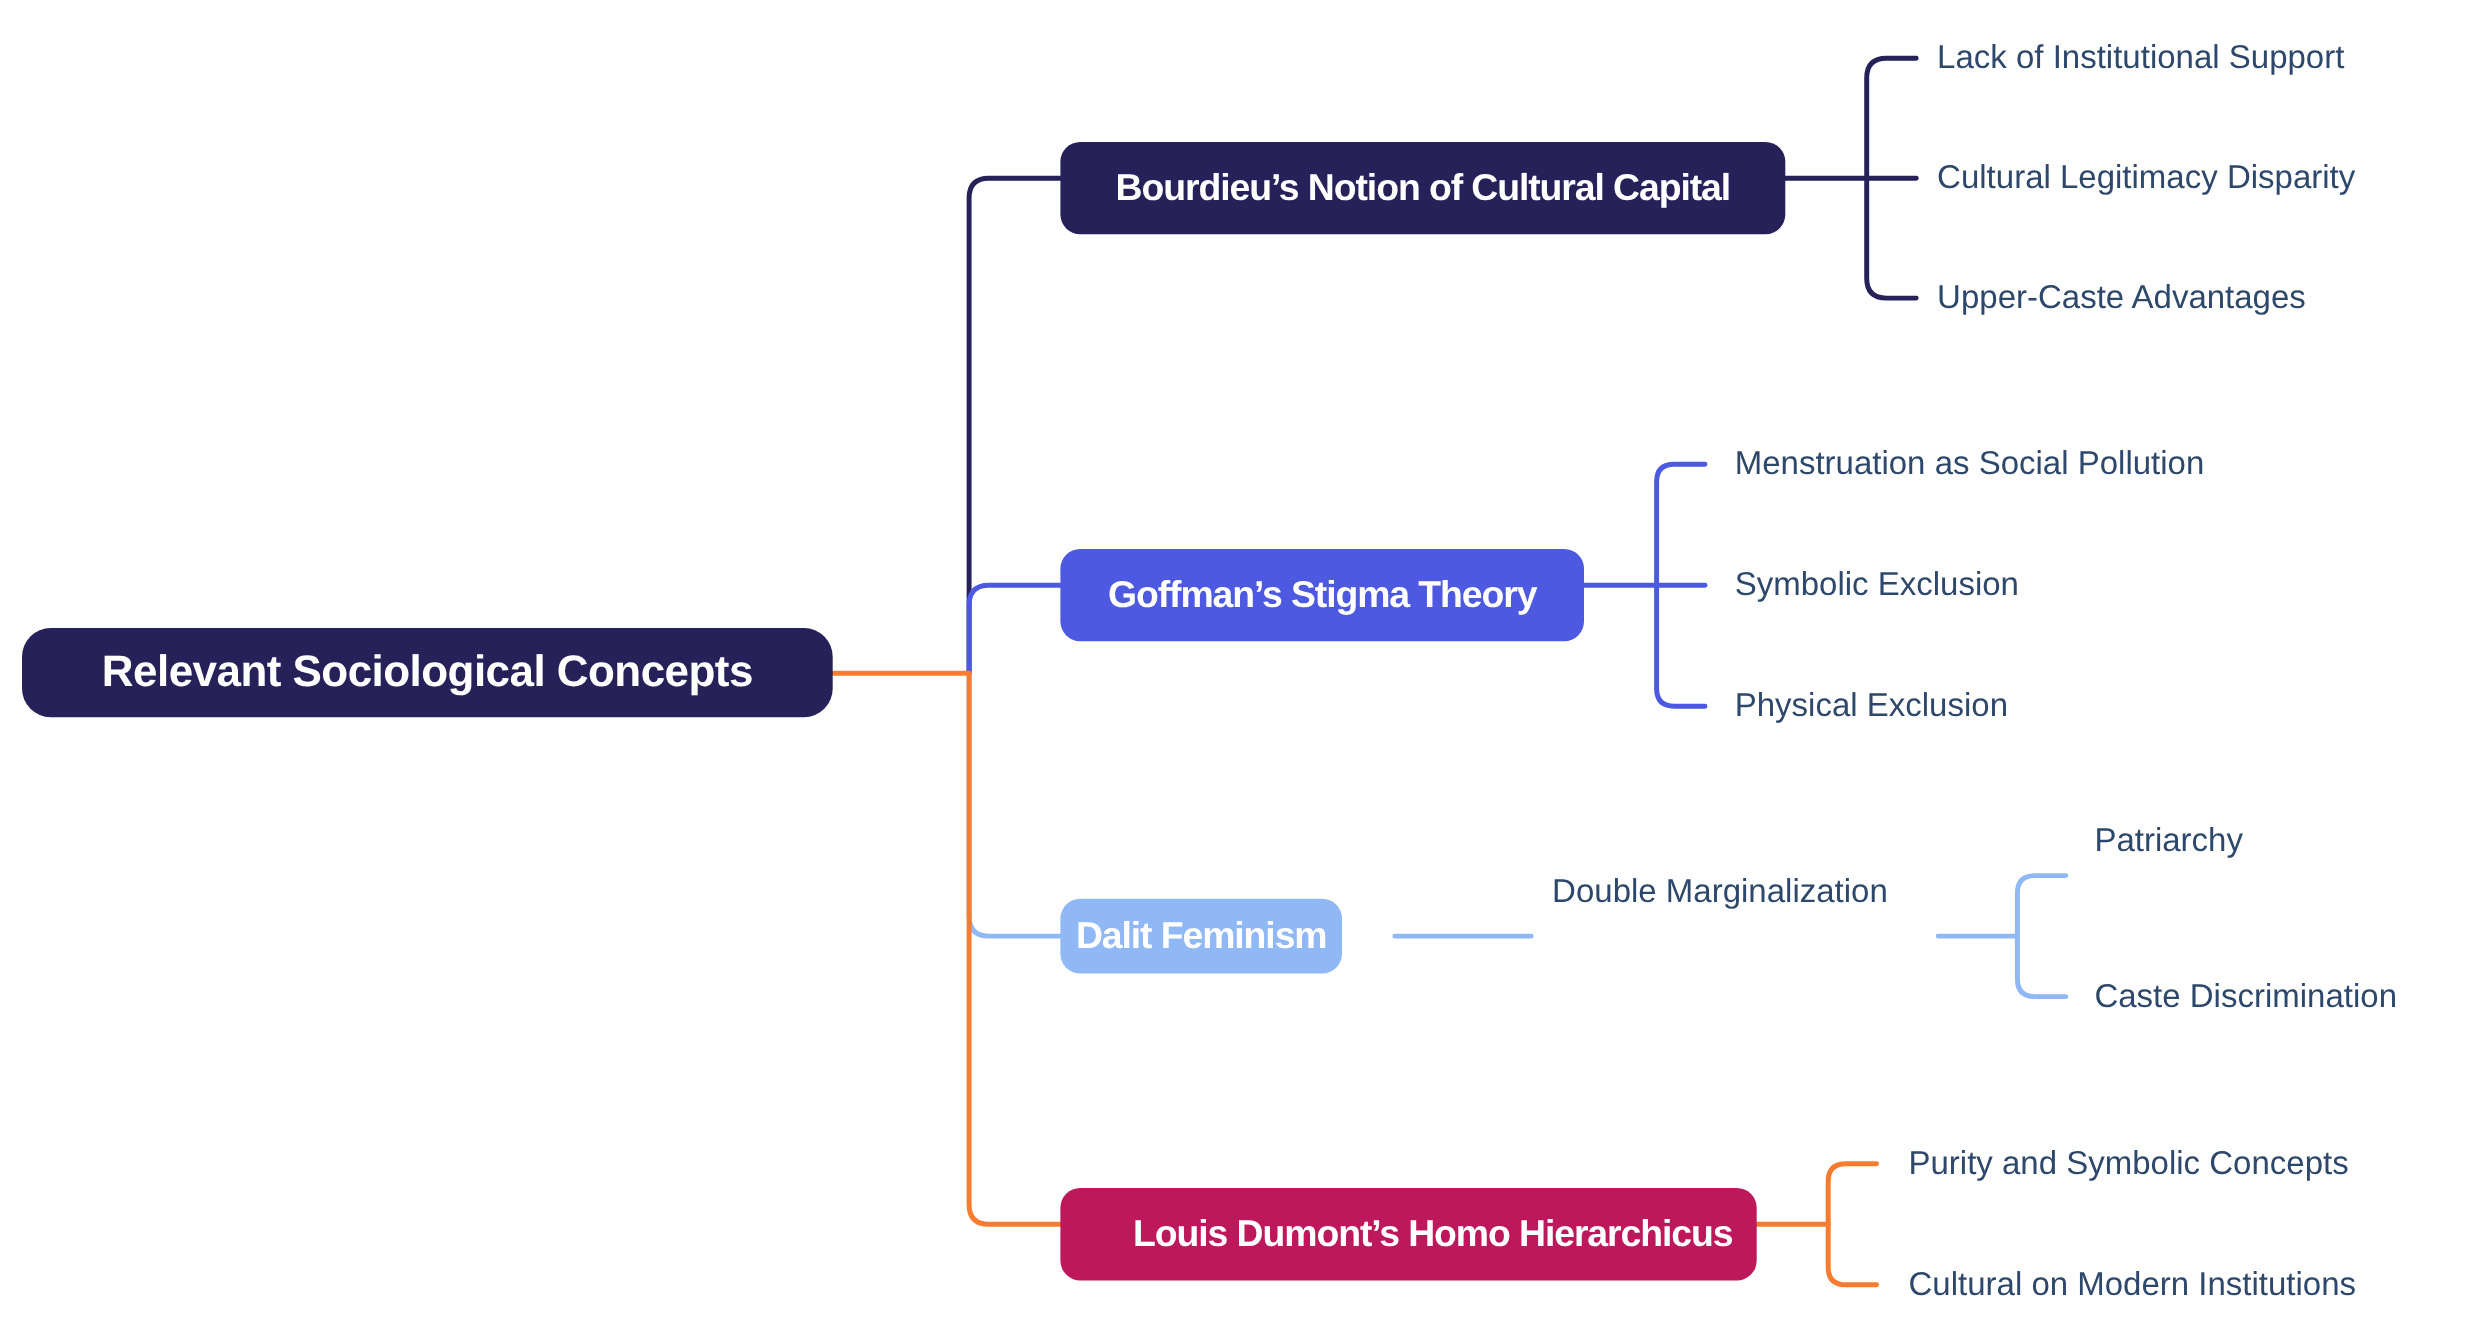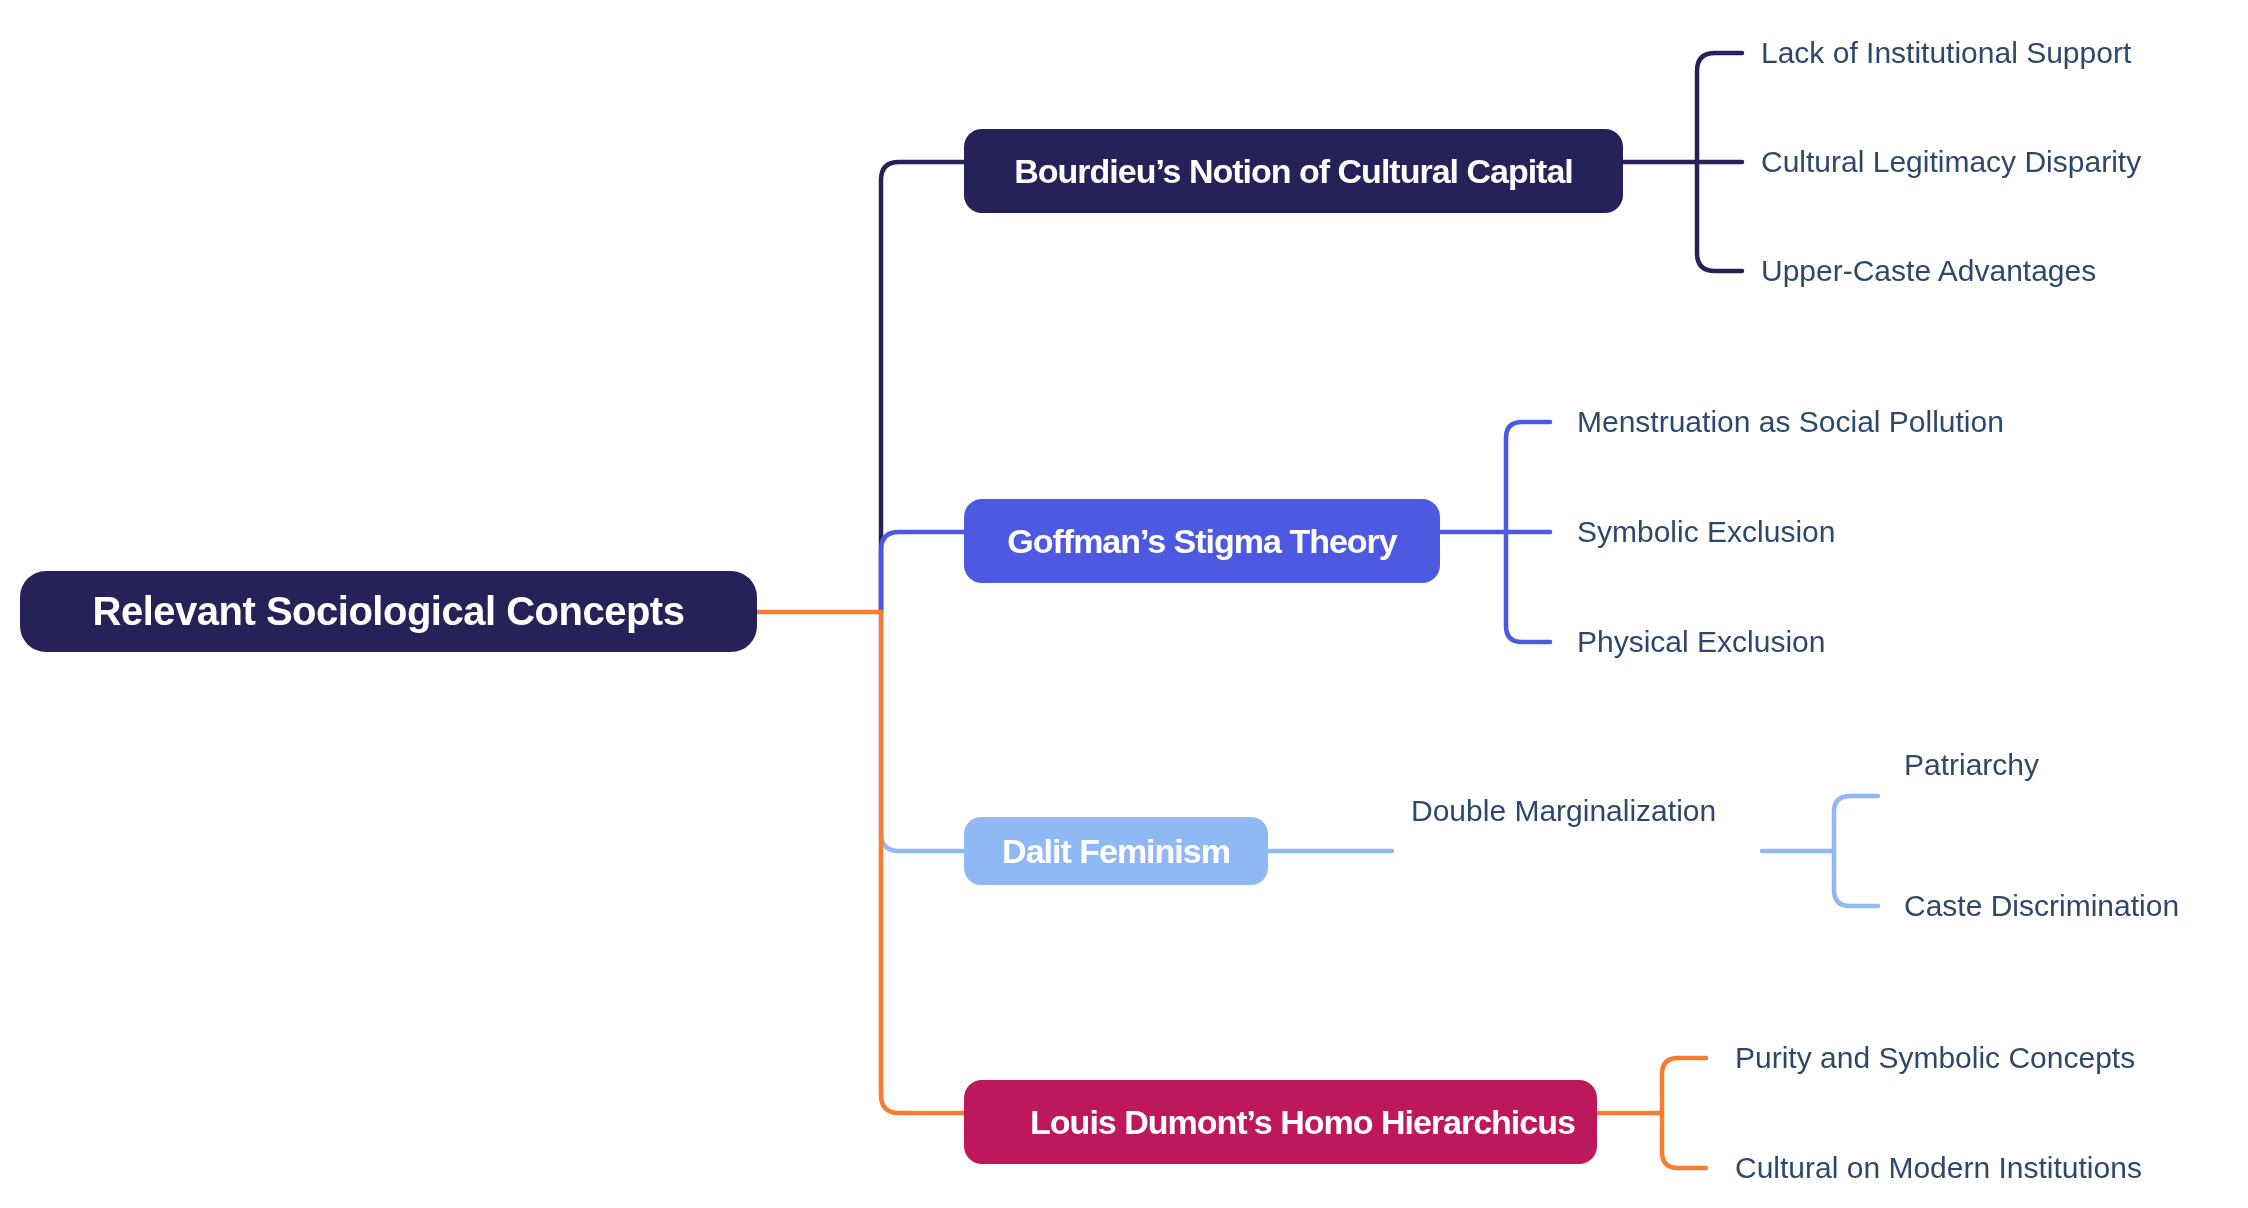--- a/index.html
+++ b/index.html
@@ -45,21 +45,21 @@
     letter-spacing: -0.5px;
   }
   .node-branch {
     height: 84px;
     border-radius: 18px;
     font-size: 34px;
     letter-spacing: -1px;
   }
   .node-bourdieu { left: 964px; top: 129px;  width: 659px; background: #272159; }
   .node-goffman  { left: 964px; top: 499px;  width: 476px; background: #4C59E0; }
-  .node-dalit    { left: 964px; top: 817px;  width: 304px; height: 68px; background: #90B8F5; border-radius: 17px; }
+  .node-dalit    { left: 964px; top: 817px;  width: 256px; height: 68px; background: #90B8F5; }
   .node-dumont   { left: 964px; top: 1080px; width: 633px; background: #be185d; padding-left: 44px; }
   .leaf {
     position: absolute;
     height: 44px;
     line-height: 44px;
     font-size: 30px;
     color: #2E486B;
     white-space: nowrap;
   }
 </style>

